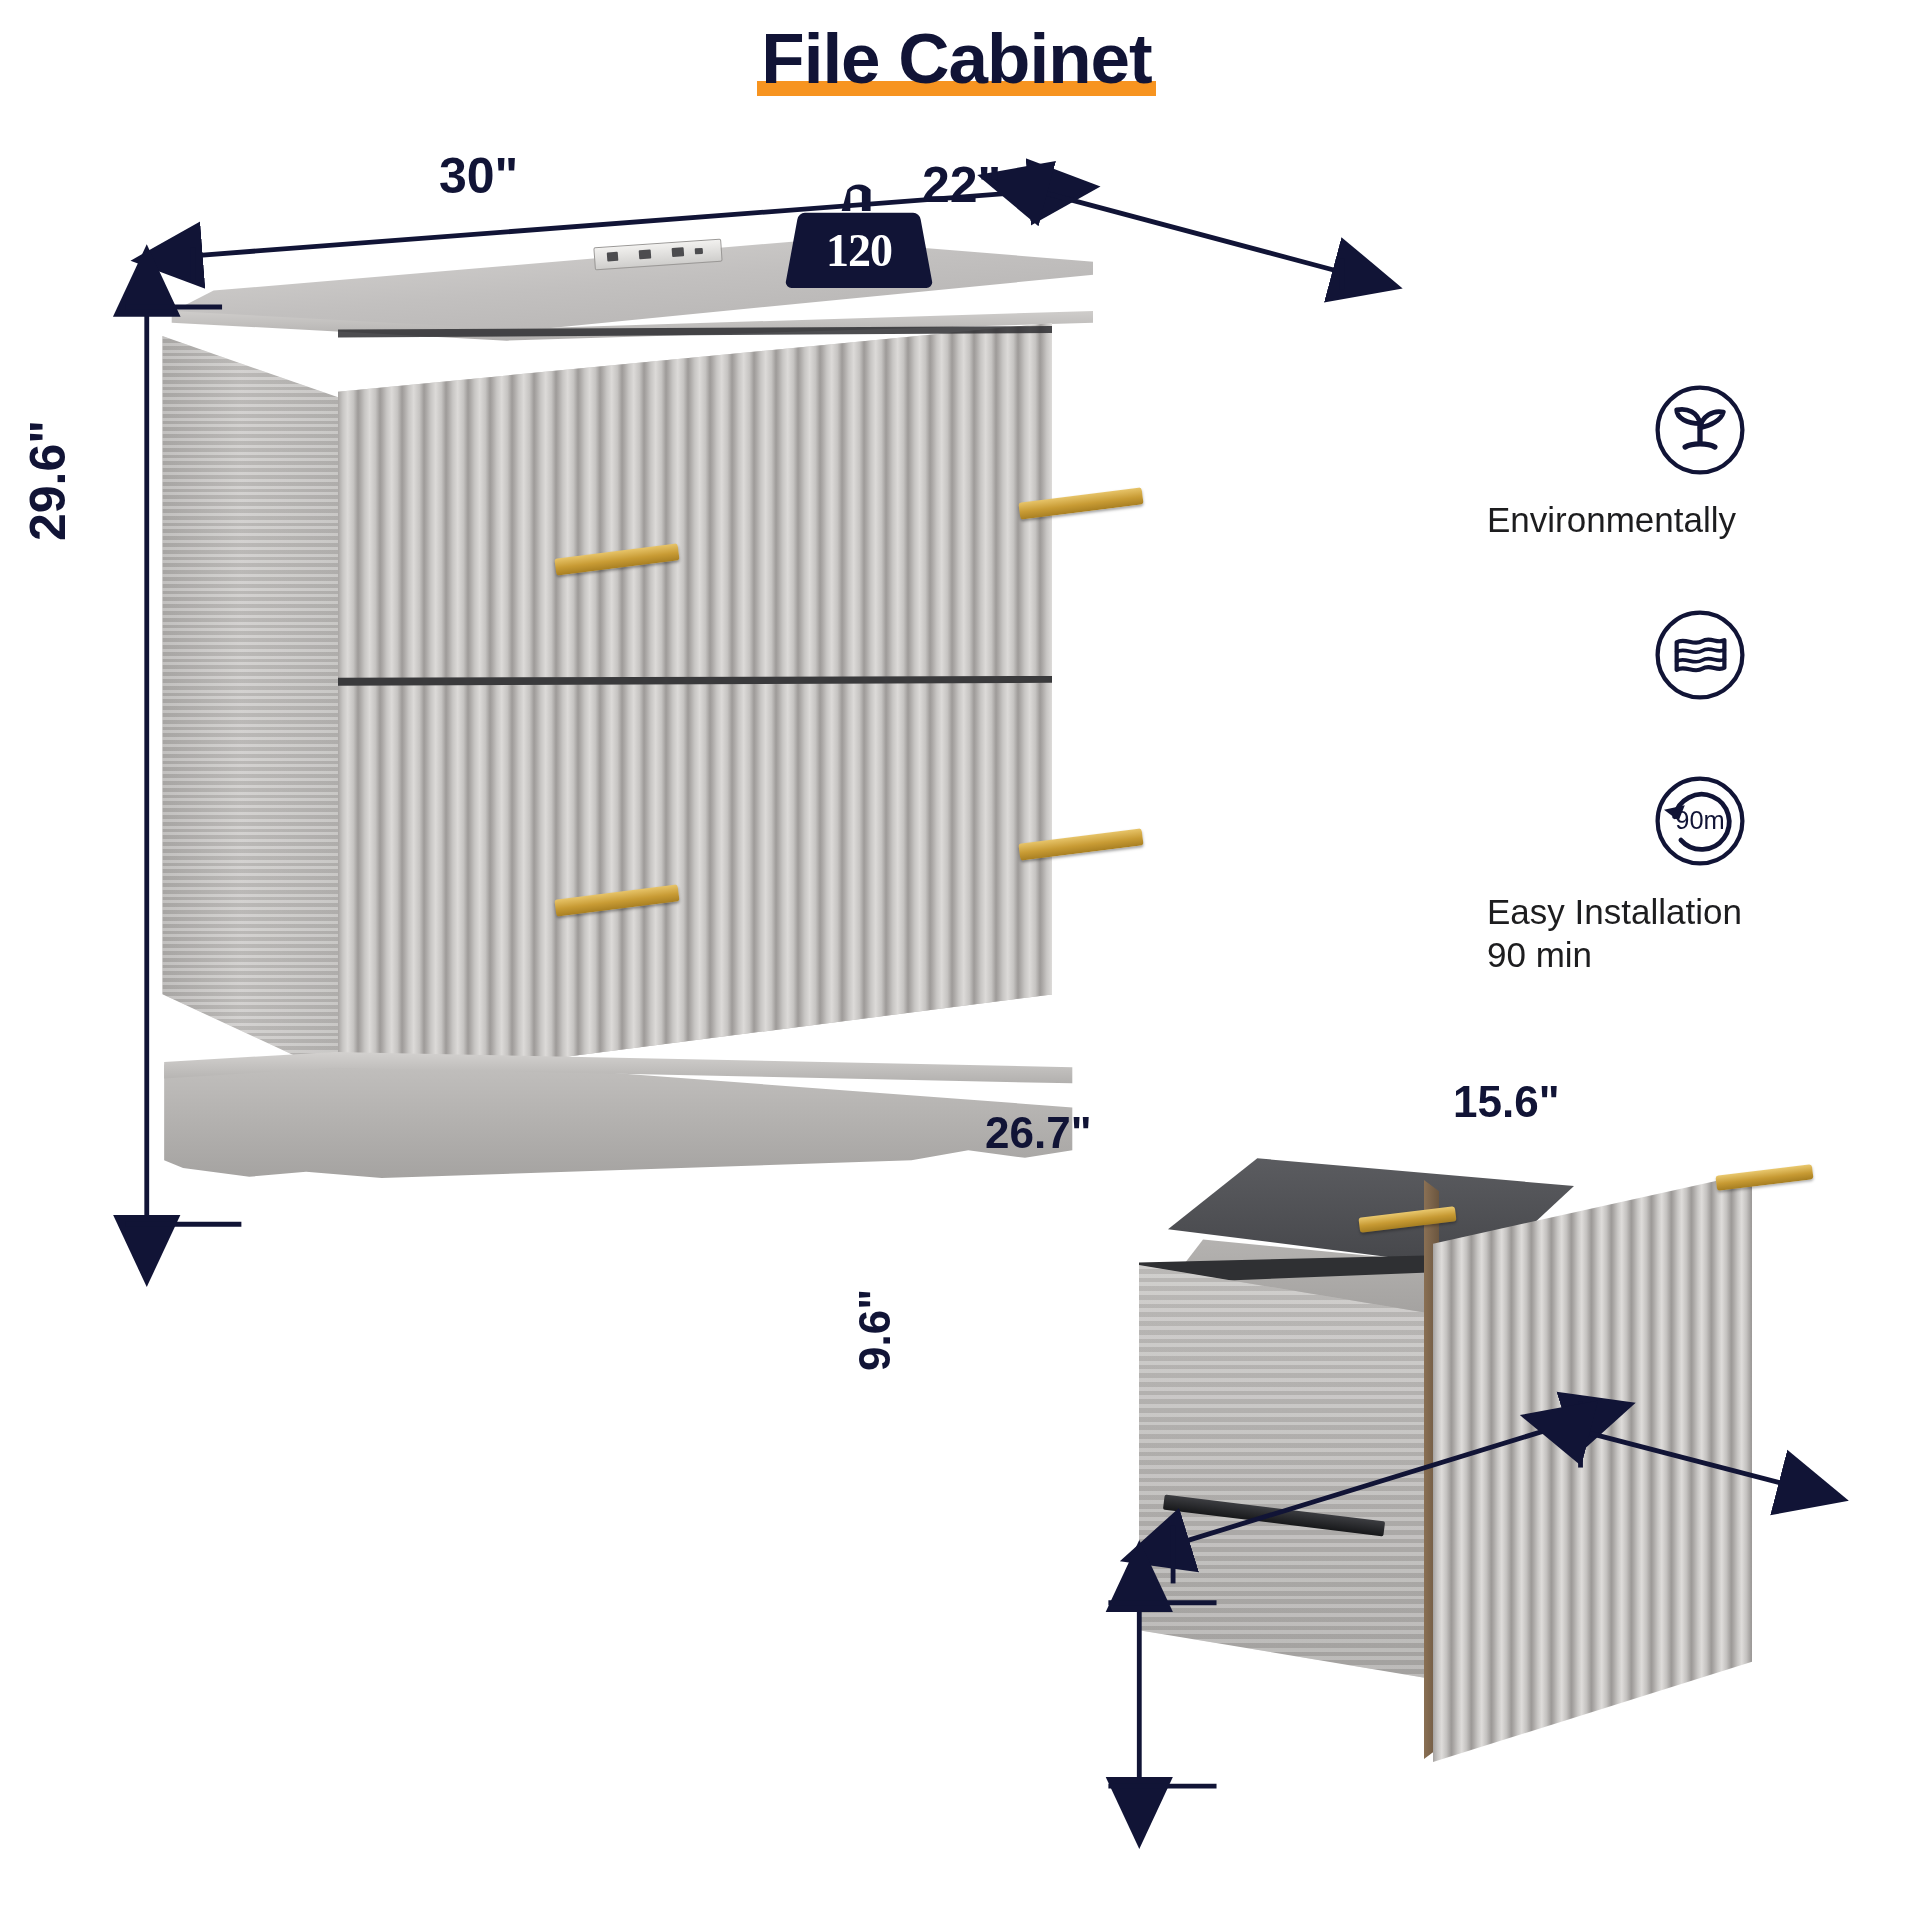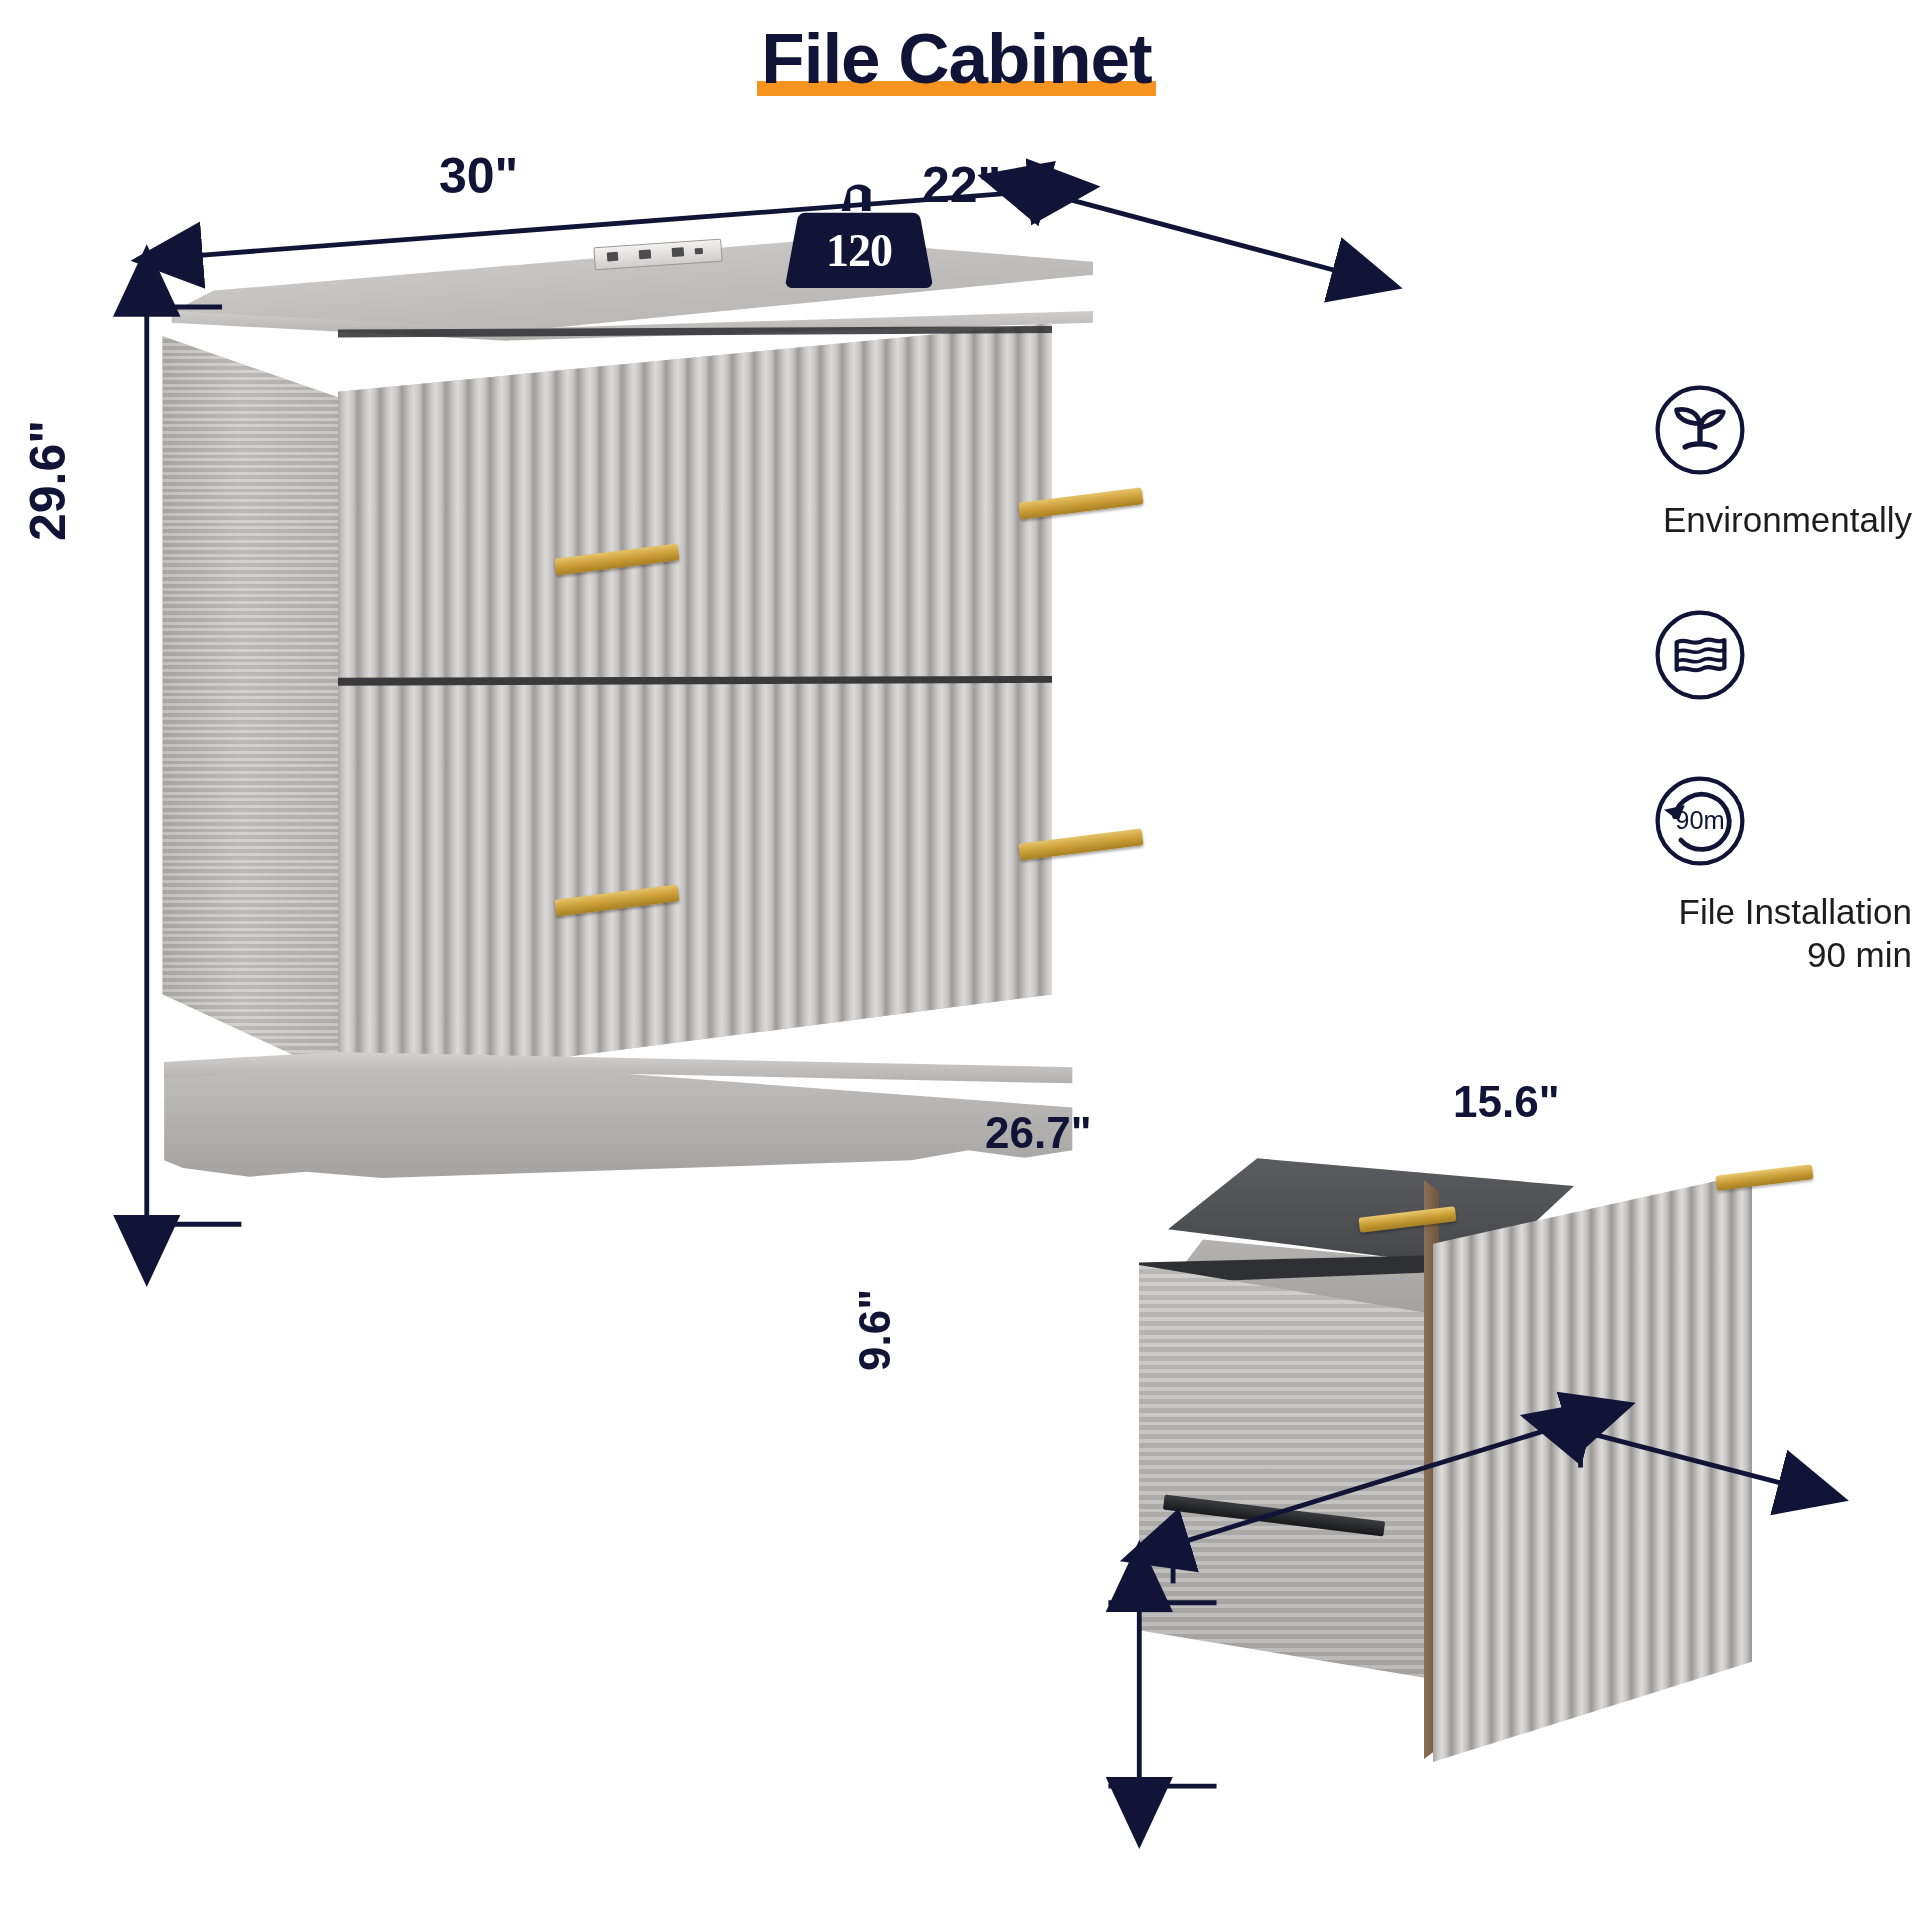--- a/index.html
+++ b/index.html
@@ -122,21 +122,21 @@
 
   
   #weight-badge{position:absolute;left:772px;top:182px;width:174px;height:106px;font-family:Liberation Serif, serif;}
   #weight-value{
     position:absolute;left:0;top:42px;width:174px;text-align:center;
     color:#ffffff;font-size:46px;font-weight:bold;letter-spacing:-1px;
   }
 
   
   #features{position:absolute;left:1487px;top:377px;width:425px;}
-  .feature{width:425px;text-align:right;margin-bottom:60px;}
+  .feature{width:425px;text-align:left;margin-bottom:60px;}
   .feature-icon{width:106px;height:106px;margin:0 auto 15.4px auto;display:block;}
   .feature-label{
     color:#1d1d1f;font-size:35px;line-height:1.25;font-weight:normal;
   }
 
   
   #drawer-figure{position:absolute;left:1110px;top:1139px;width:811px;height:772px;}
   .dw-frontpanel{
     position:absolute;left:323px;top:34px;width:319px;height:589px;
     background:repeating-linear-gradient(90deg,
@@ -316,21 +316,21 @@
     </div>
 
     <div class="feature">
       <svg class="feature-icon" viewBox="0 0 100 100">
         <circle cx="50" cy="50" r="40" fill="none" stroke="#111436" stroke-width="4"></circle>
         <path d="M26,46 A26,26 0 1 1 32,68" fill="none" stroke="#111436" stroke-width="4.5" stroke-linecap="round"></path>
         <path d="M18,36 L28,50 L38,38 Z" fill="#111436" transform="rotate(-18 28 44)"></path>
         <text x="50" y="58" text-anchor="middle" font-family="Liberation Sans, sans-serif" font-size="24" fill="#111436">90m</text>
       </svg>
       <div class="feature-label">
-        <div>File Installation</div>
+        <div>Easy Installation</div>
         <div>90 min</div>
       </div>
     </div>
 
   </div>
 
 </div>
 
 
 </body></html>

